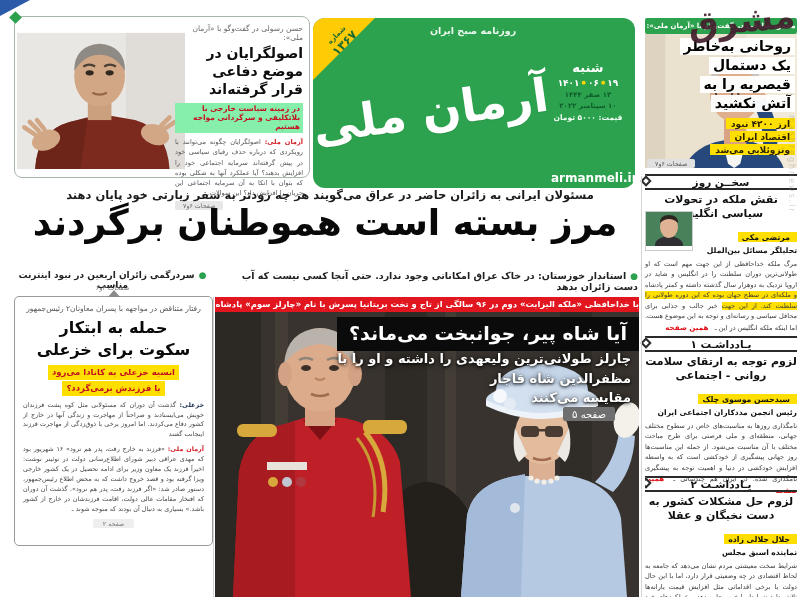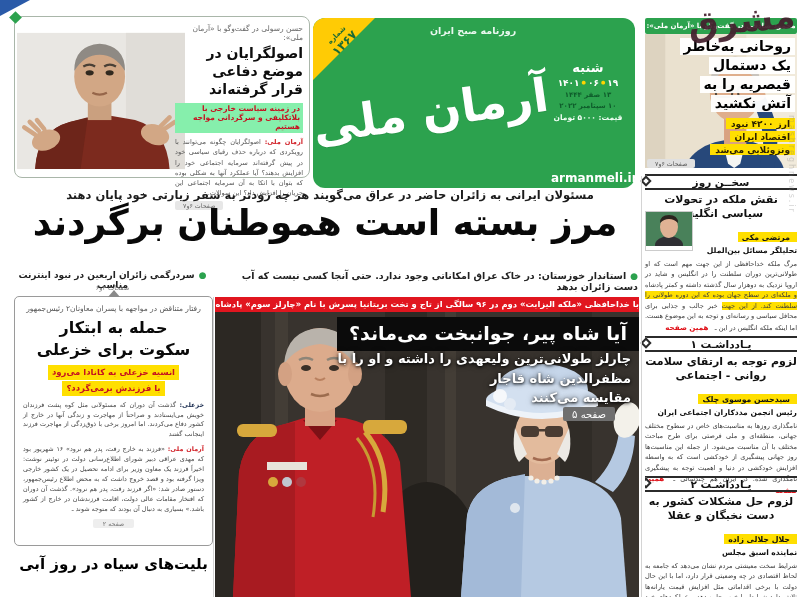--- a/index.html
+++ b/index.html
@@ -254,21 +254,20 @@
       <span>گذشت آن دوران که مسئولانی مثل کوه پشت فرزندان خویش می‌ایستادند و صراحتاً از مهاجرت و زندگی آنها در خارج از کشور دفاع می‌کردند. اما امروز برخی با ذوق‌زدگی از مهاجرت فرزند اینجانب گفتند</span>
     </div>
     <div class="kh-body">
       <span class="lead-red">آرمان ملی:</span>
       <span>«فرزند به خارج رفت، پدر هم نرود» ۱۶ شهریور بود که مهدی عراقی دبیر شورای اطلاع‌رسانی دولت در توئیتر نوشت: اخیراً فرزند یک معاون وزیر برای ادامه تحصیل در یک کشور خارجی ویزا گرفته بود و قصد خروج داشت که به محض اطلاع رئیس‌جمهور، دستور صادر شد: «اگر فرزند رفت، پدر هم نرود». گذشت آن دوران که افتخار مقامات عالی دولت، اقامت فرزندشان در خارج از کشور باشد.» بسیاری به دنبال آن بودند که متوجه شوند ـ</span>
     </div>
     <div class="kh-tag">صفحه ۲</div>
   </div>
 
   <div class="abs tickets">
-    <div class="tk-headline">بلیت‌های سیاه در روز آبی</div>
   </div>
 
   <div class="abs rouhani">
     <div class="rh-photo">
       <svg width="152" height="134" viewBox="0 0 150 132">
         <rect width="150" height="132" fill="#eae1cf"></rect>
         <rect x="100" width="50" height="132" fill="#f1eadb"></rect>
         <rect x="0" width="20" height="132" fill="#ddd3c0"></rect>
         <path d="M55 118 L88 106 L120 120 L120 132 L55 132Z" fill="#27487a"></path>
         <ellipse cx="88" cy="140" rx="50" ry="36" fill="#27487a"></ellipse>

